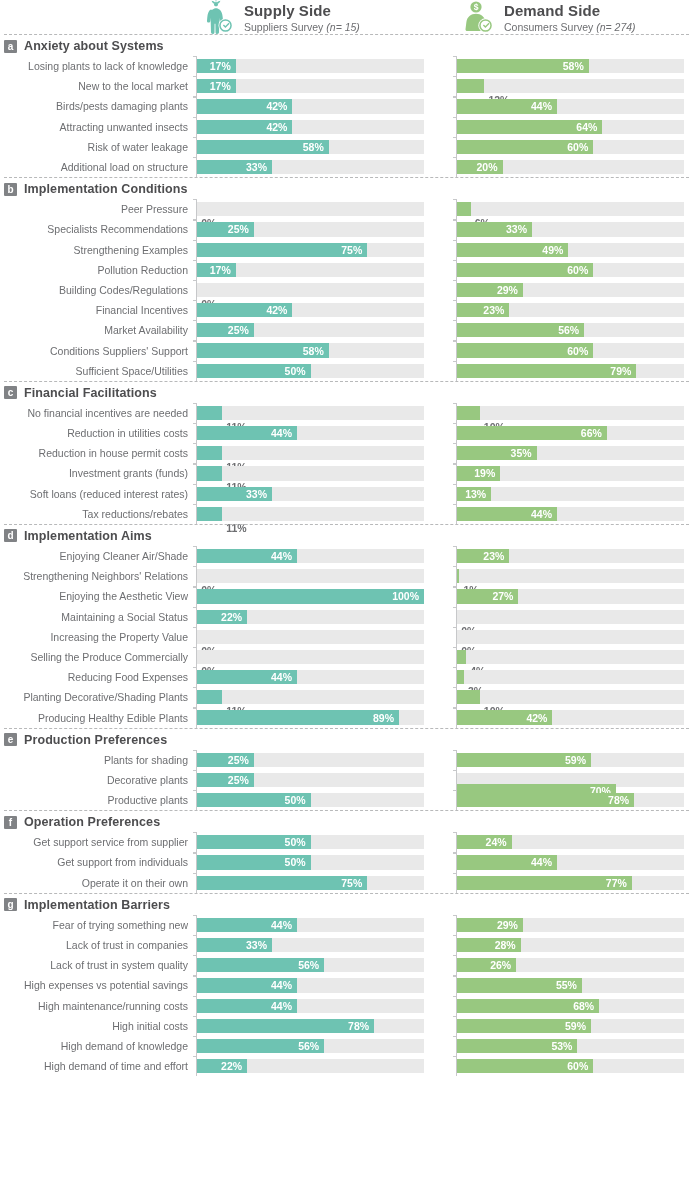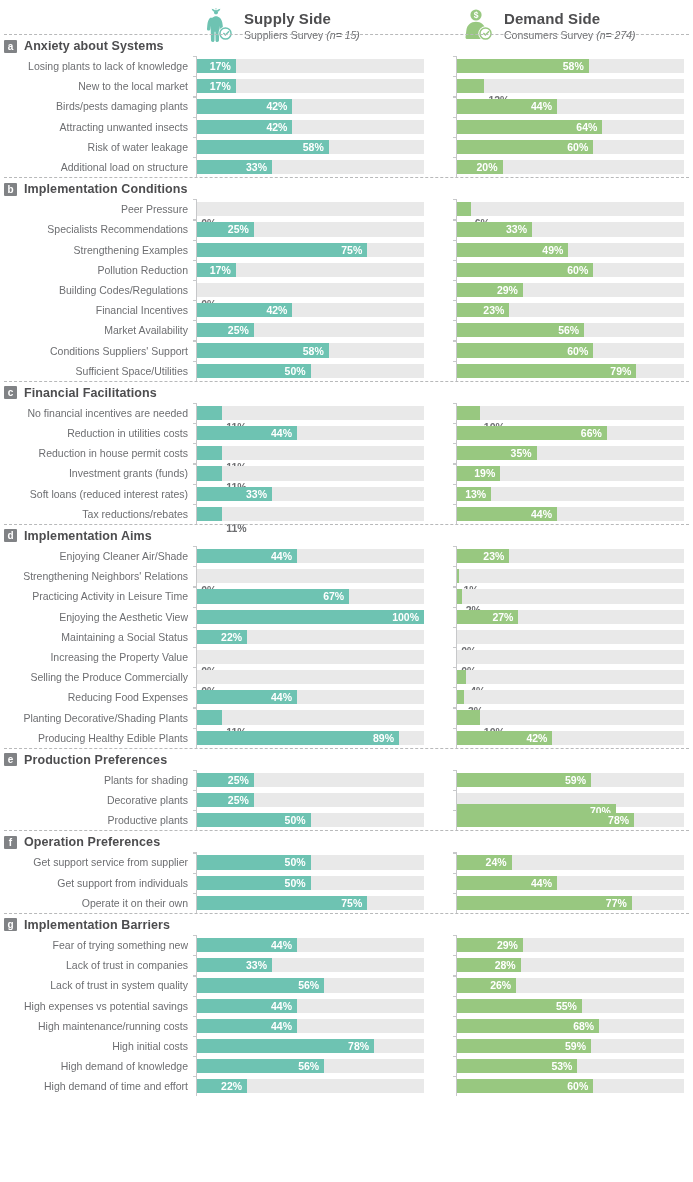--- a/index.html
+++ b/index.html
@@ -16,21 +16,21 @@
     overflow: hidden;
   }
 
   
   .header {
     position: relative;
     height: 34px;
   }
   .hdr-group {
     position: absolute;
-    top: 8px;
+    top: 0;
     display: flex;
     align-items: center;
     gap: 8px;
   }
   .hdr-supply { left: 200px; }
   .hdr-demand { left: 460px; }
   .hdr-icon {
     position: relative;
     width: 36px;
     height: 34px;
@@ -743,42 +743,20 @@
               <div class="axis"></div>
               <div class="tick"></div>
               <div class="track">
                 <div class="bar demand" style="width: 2.268px;">
                   <span class="val outside">1%</span>
                 </div>
               </div>
             </div>
           </div>
           <div class="row">
-            <div class="row-label">Practicing Activity in Leisure Time</div>
-            <div class="panel panel-left">
-              <div class="axis"></div>
-              <div class="tick"></div>
-              <div class="track">
-                <div class="bar supply" style="width: 151.956px;">
-                  <span class="val">67%</span>
-                </div>
-              </div>
-            </div>
-            <div class="gap"></div>
-            <div class="panel panel-right">
-              <div class="axis"></div>
-              <div class="tick"></div>
-              <div class="track">
-                <div class="bar demand" style="width: 4.536px;">
-                  <span class="val outside">2%</span>
-                </div>
-              </div>
-            </div>
-          </div>
-          <div class="row">
             <div class="row-label">Enjoying the Aesthetic View</div>
             <div class="panel panel-left">
               <div class="axis"></div>
               <div class="tick"></div>
               <div class="track">
                 <div class="bar supply" style="width: 226.8px;">
                   <span class="val">100%</span>
                 </div>
               </div>
             </div>

